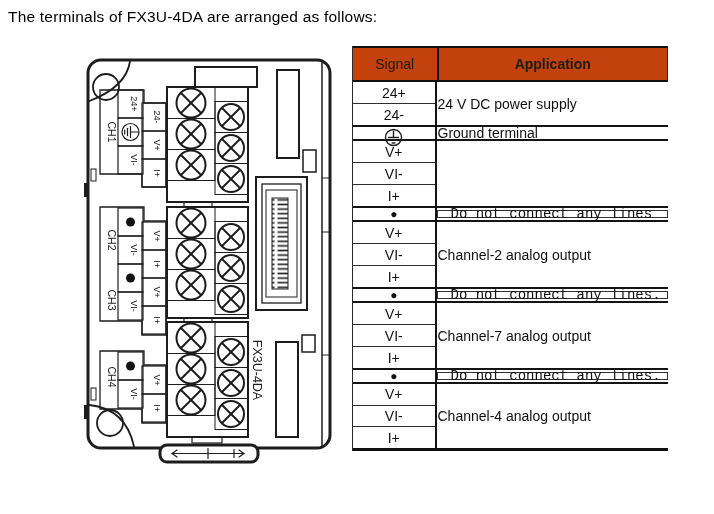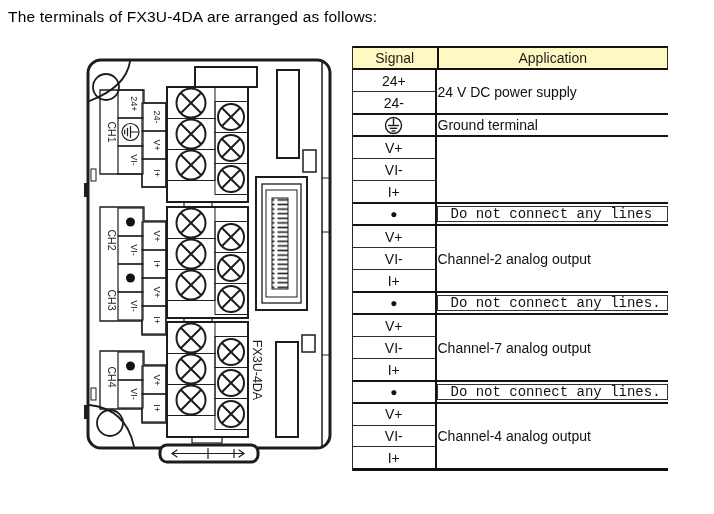--- a/index.html
+++ b/index.html
@@ -6,28 +6,28 @@
   .page{position:relative;width:714px;height:514px;background:#ffffff;overflow:hidden;
         font-family:"Liberation Sans",sans-serif;color:#111;}
   .title{position:absolute;left:8px;top:8px;font-size:15.5px;letter-spacing:.2px;color:#000;}
 
   
   .device{position:absolute;left:84px;top:55px;width:260px;height:415px;}
 
   
   .ttable{position:absolute;left:352px;top:46px;width:316px;border-left:1.5px solid #2a2a2a;
           font-size:14px;box-sizing:border-box;}
-  .thead{display:flex;height:24px;background:#fef9c3;border-top:2.5px solid #101010;
+  .thead{display:flex;height:36px;background:#c2410c;border-top:2.5px solid #101010;
          border-bottom:2.5px solid #101010;border-right:1.5px solid #2a2a2a;box-sizing:border-box;}
   .thead .hsig{width:83.5px;border-right:2px solid #101010;display:flex;align-items:center;
                justify-content:center;color:#1c1c1c;}
-  .thead .happ{flex:1;display:flex;align-items:center;justify-content:center;color:#1c1c1c;}
+  .thead .happ{flex:1;display:flex;align-items:center;justify-content:center;color:#1c1c1c;font-weight:bold;}
   .tgroup{display:flex;border-bottom:2px solid #141414;box-sizing:border-box;}
   .tgroup.rows2{height:45px}
-  .tgroup.rows1{height:22px}
+  .tgroup.rows1{height:14px}
   .tgroup.rows3{height:67px}
   .tgroup.last{border-bottom:3px solid #101010;}
   .sigcol{width:83.5px;border-right:2px solid #141414;display:flex;flex-direction:column;box-sizing:border-box;}
   .sigcell{flex:1;display:flex;align-items:center;justify-content:center;border-bottom:1.2px solid #2e2e2e;}
   .sigcol .sigcell:last-child{border-bottom:none;}
   .appcell{flex:1;display:flex;align-items:center;padding-left:1px;box-sizing:border-box;}
   .tgroup.dot .appcell{border:1.2px solid #333;margin:2px 0;padding-left:13px;font-family:Liberation Mono, monospace;}
   .dotglyph{font-size:12px;line-height:1;}
 </style>
 </head>

